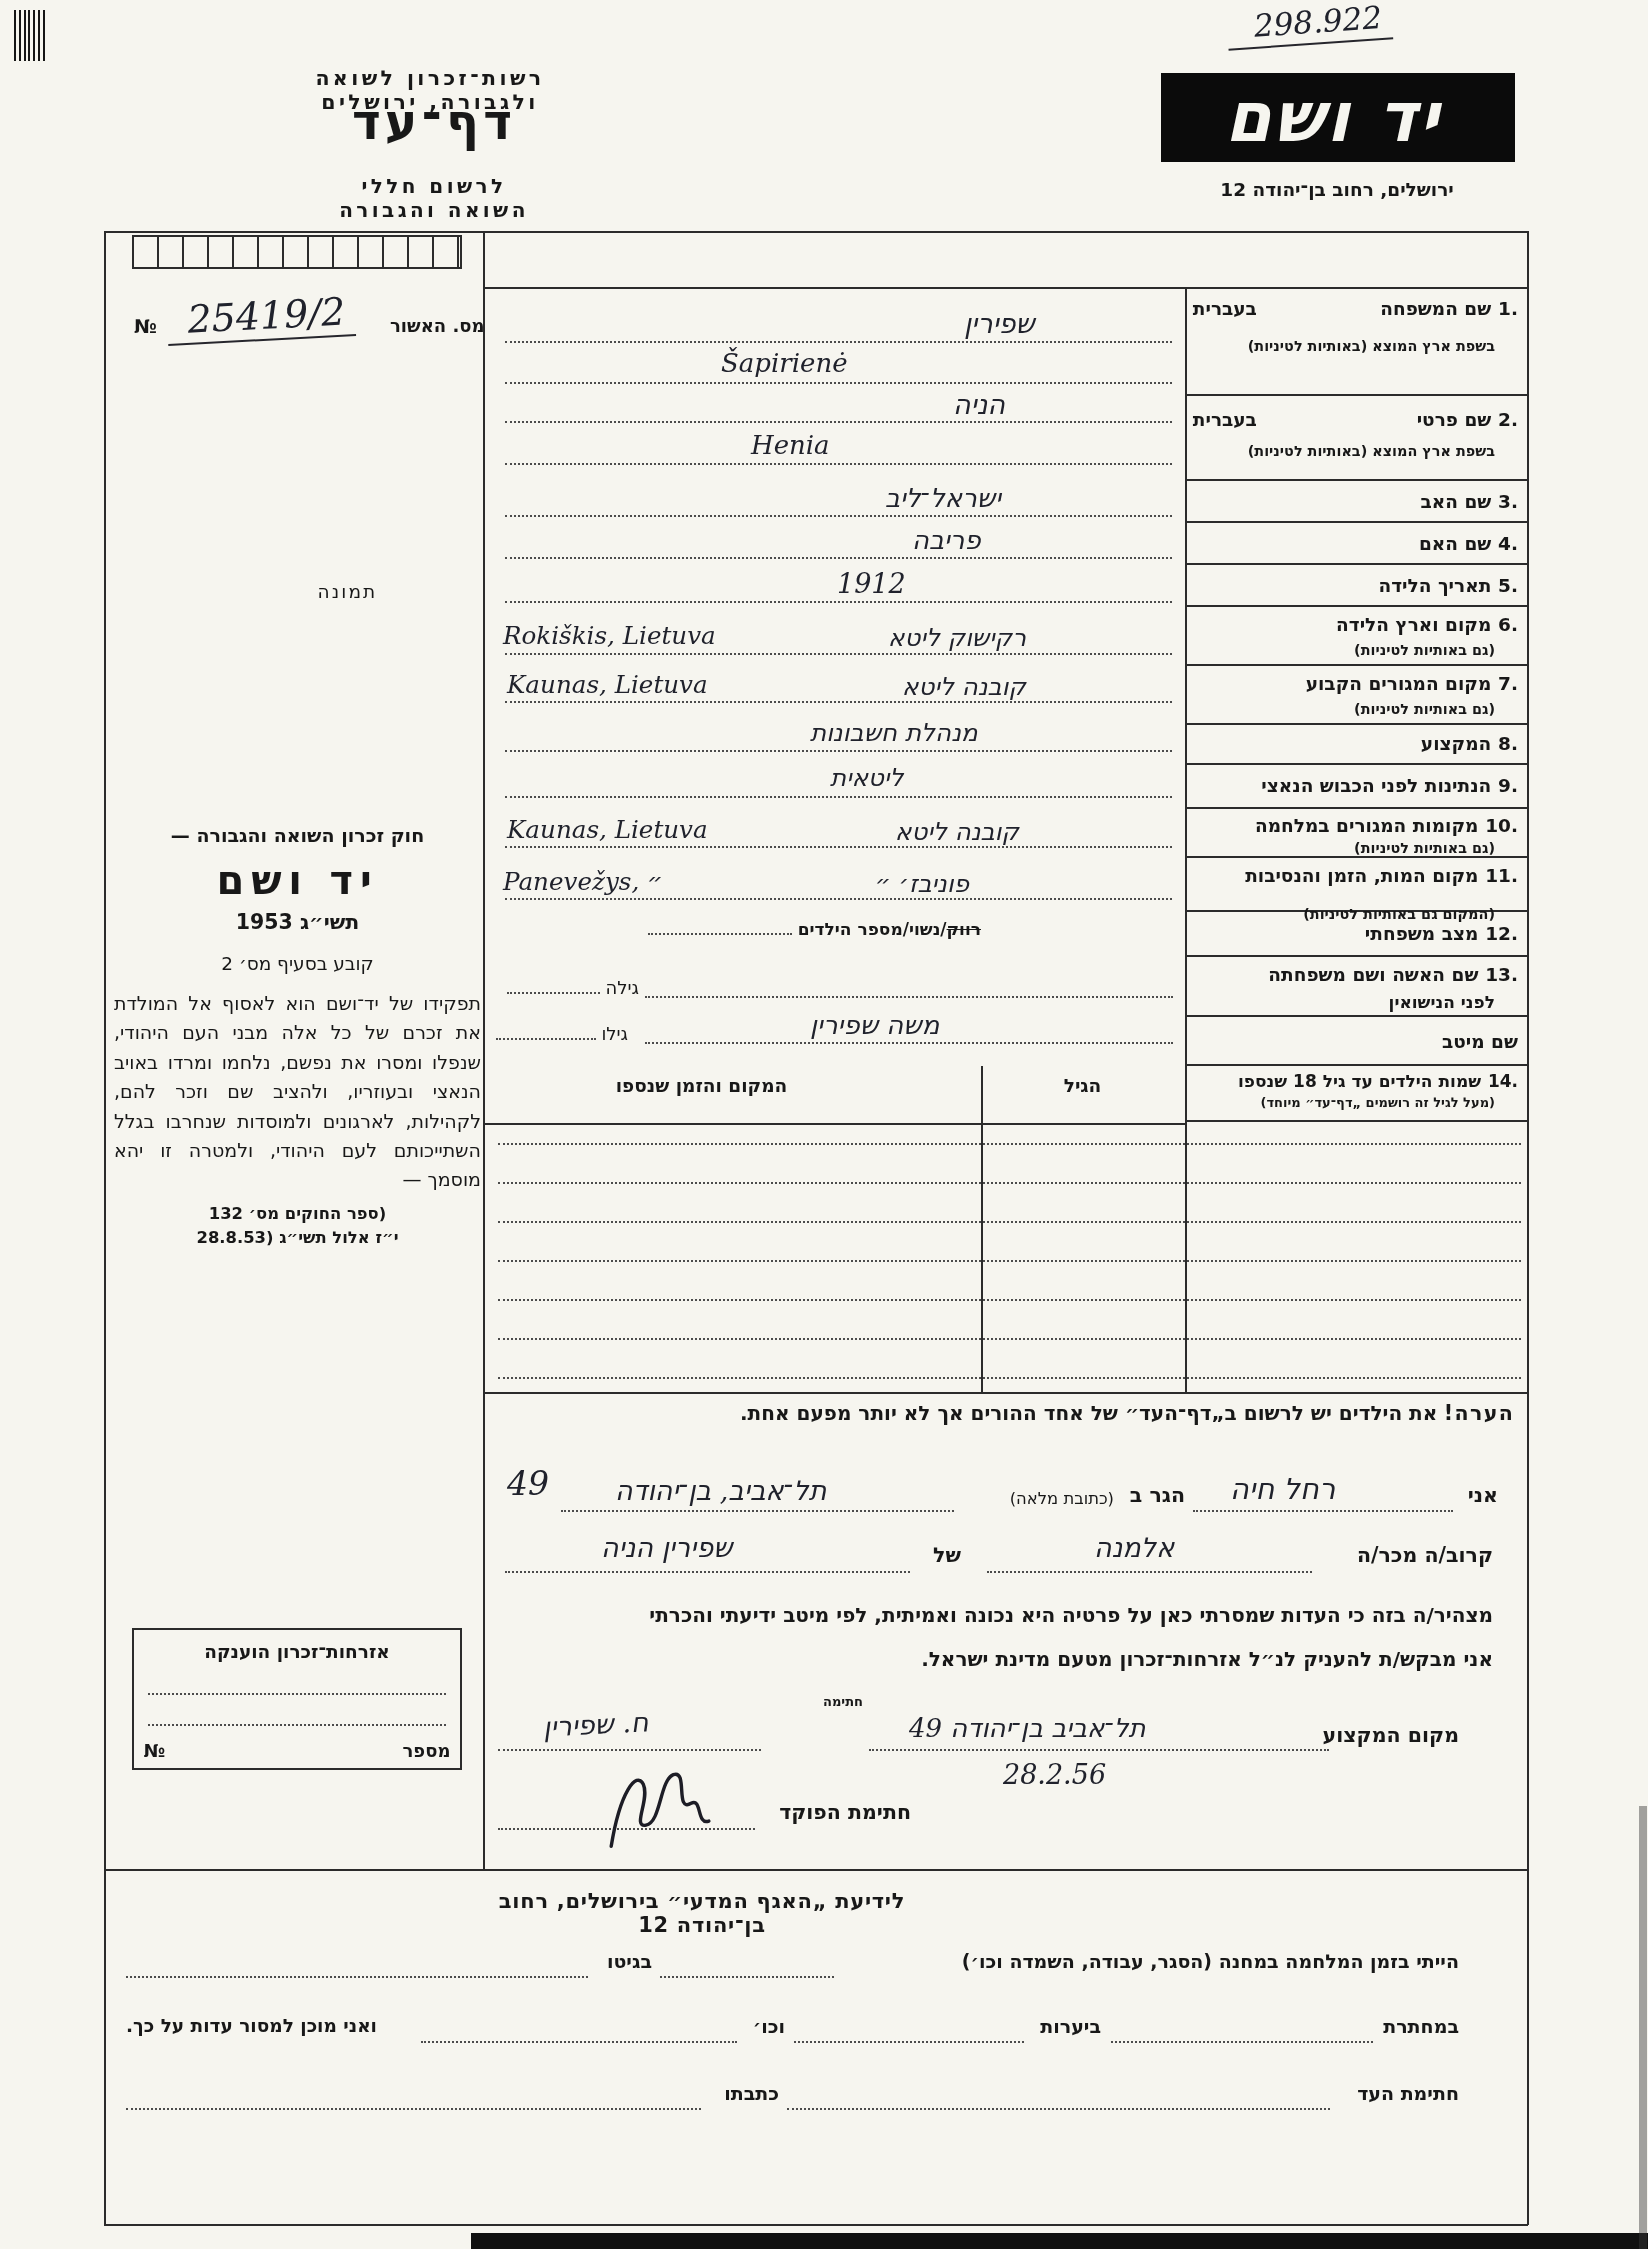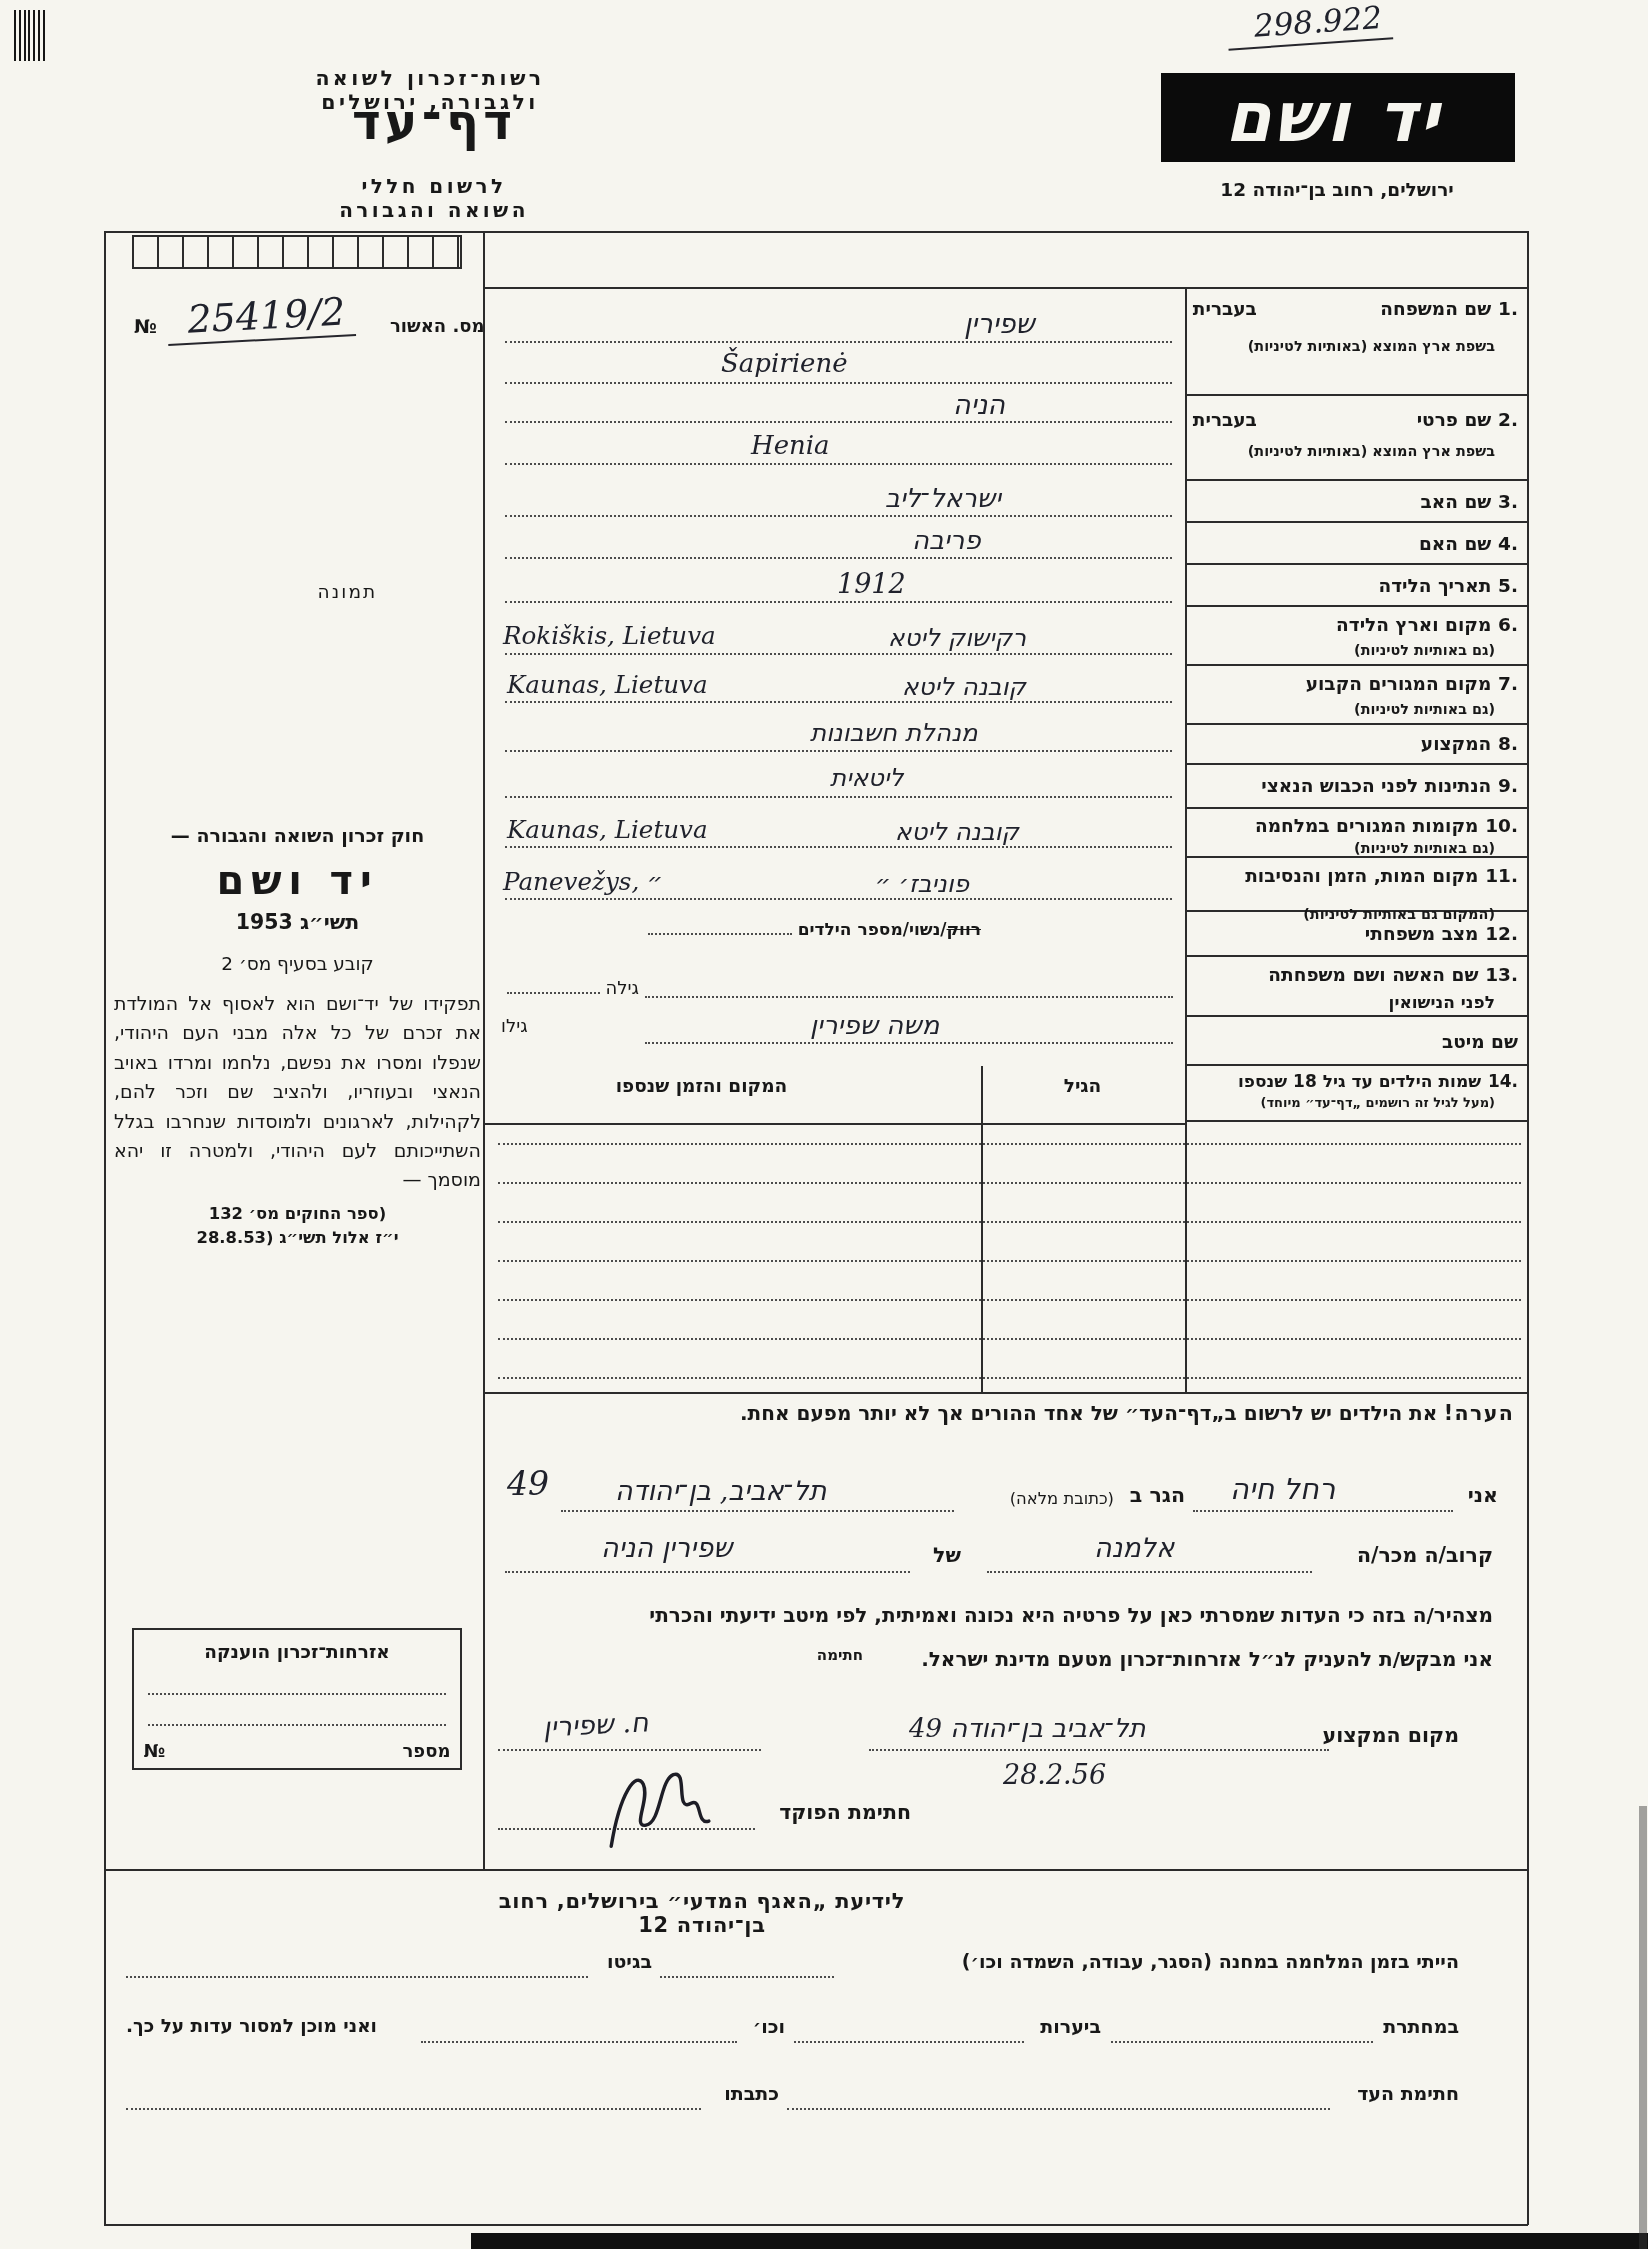--- a/index.html
+++ b/index.html
@@ -268,21 +268,21 @@
     <span class="fill"></span>
   </div>
 
   <div class="dline" style="left:646px;top:996px;width:528px;"></div>
   <div class="flexline" style="left:502px;top:969px;width:138px;height:29px;">
     <span style="font-size:18px;">גילה</span>
     <span class="fill"></span>
   </div>
   <div class="dline" style="left:646px;top:1042px;width:528px;"></div>
   <span class="hw" style="left:811px;top:1010px;font-size:26px;">משה שפירין</span>
-  <div class="flexline" style="left:502px;top:1015px;width:138px;height:29px;flex-direction:column;">
+  <div class="flexline" style="left:491px;top:1015px;width:138px;height:29px;">
     <span style="font-size:18px;">גילו</span>
     <span class="fill"></span>
   </div>
 
   <div class="abs b" style="left:982px;top:1075px;width:203px;text-align:center;font-size:18.5px;">הגיל</div>
   <div class="abs b" style="left:486px;top:1075px;width:433px;text-align:center;font-size:18.5px;">המקום והזמן שנספו</div>
 
   <div class="dline" style="left:499px;top:1143px;width:1023px;"></div>
   <div class="dline" style="left:499px;top:1182px;width:1023px;"></div>
   <div class="dline" style="left:499px;top:1221px;width:1023px;"></div>
@@ -311,21 +311,21 @@
   <span class="abs b" style="right:687px;top:1543px;font-size:20.5px;">של</span>
   <div class="dline" style="left:506px;top:1571px;width:405px;"></div>
   <span class="hw" style="left:602px;top:1532px;font-size:27px;">שפירין הניה</span>
 
   <div class="abs" style="left:499px;top:1603px;width:995px;text-align:right;font-size:20px;font-weight:bold;">מצהיר/ה בזה כי העדות שמסרתי כאן על פרטיה היא נכונה ואמיתית, לפי מיטב ידיעתי והכרתי</div>
   <div class="abs" style="left:499px;top:1647px;width:995px;font-size:20px;font-weight:bold;">אני מבקש/ת להעניק לנ״ל אזרחות־זכרון מטעם מדינת ישראל.</div>
 
   <span class="abs b" style="right:189px;top:1723px;font-size:20.5px;">מקום המקצוע</span>
   <div class="dline" style="left:870px;top:1749px;width:460px;"></div>
   <span class="hw" style="left:910px;top:1713px;font-size:26px;">תל־אביב  בן־יהודה 49</span>
-  <span class="abs b" style="right:785px;top:1646px;font-size:15px;">חתימה</span>
+  <span class="abs b" style="right:785px;top:1694px;font-size:13px;">חתימה</span>
   <div class="dline" style="left:499px;top:1749px;width:263px;"></div>
   <span class="hw" style="left:544px;top:1709px;font-size:27px;transform:rotate(-3deg);">ח. שפירין</span>
   <span class="hw" dir="ltr" style="left:1004px;top:1759px;font-size:27px;">28.2.56</span>
 
   <span class="abs b" style="right:737px;top:1800px;font-size:20.5px;text-align:center;">חתימת הפוקד</span>
   <div class="dline" style="left:499px;top:1828px;width:257px;"></div>
   <svg class="abs" style="left:595px;top:1761px;" width="130" height="99" viewBox="0 0 190 145">
     <path d="M25 125 C38 45, 62 14, 72 34 C82 56, 55 98, 76 94 C98 90, 96 28, 116 20 C138 12, 118 76, 142 62 C158 53, 150 95, 168 88" stroke="#1d1d26" stroke-width="5" fill="none" stroke-linecap="round"></path>
   </svg>
 

